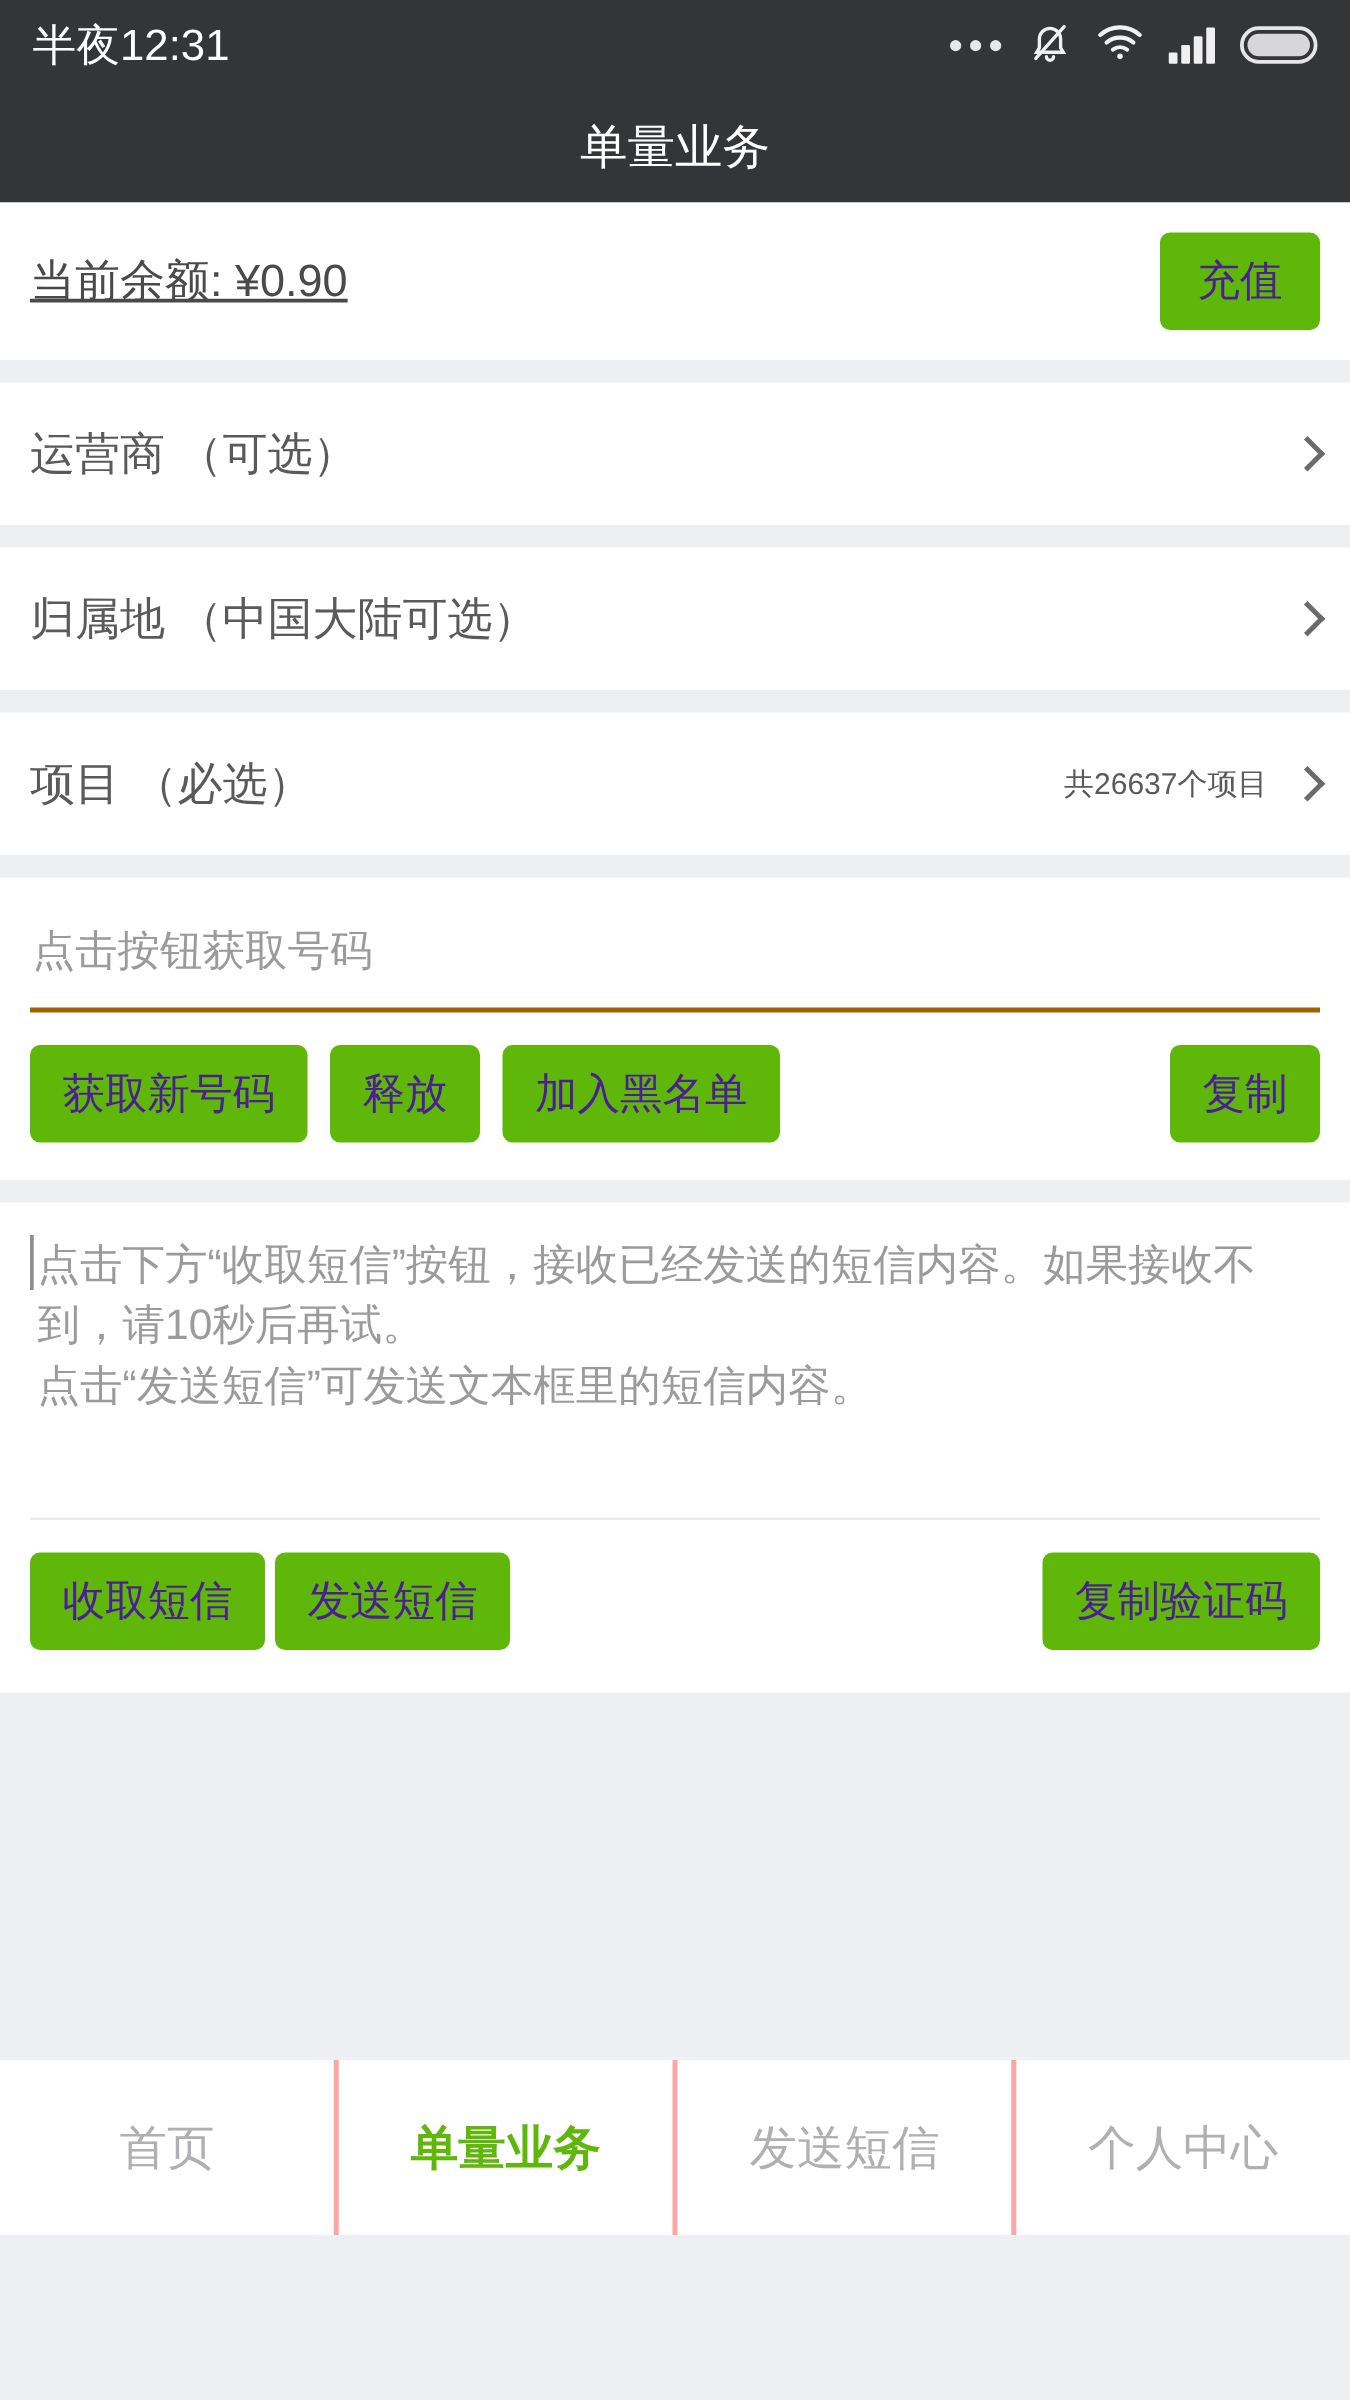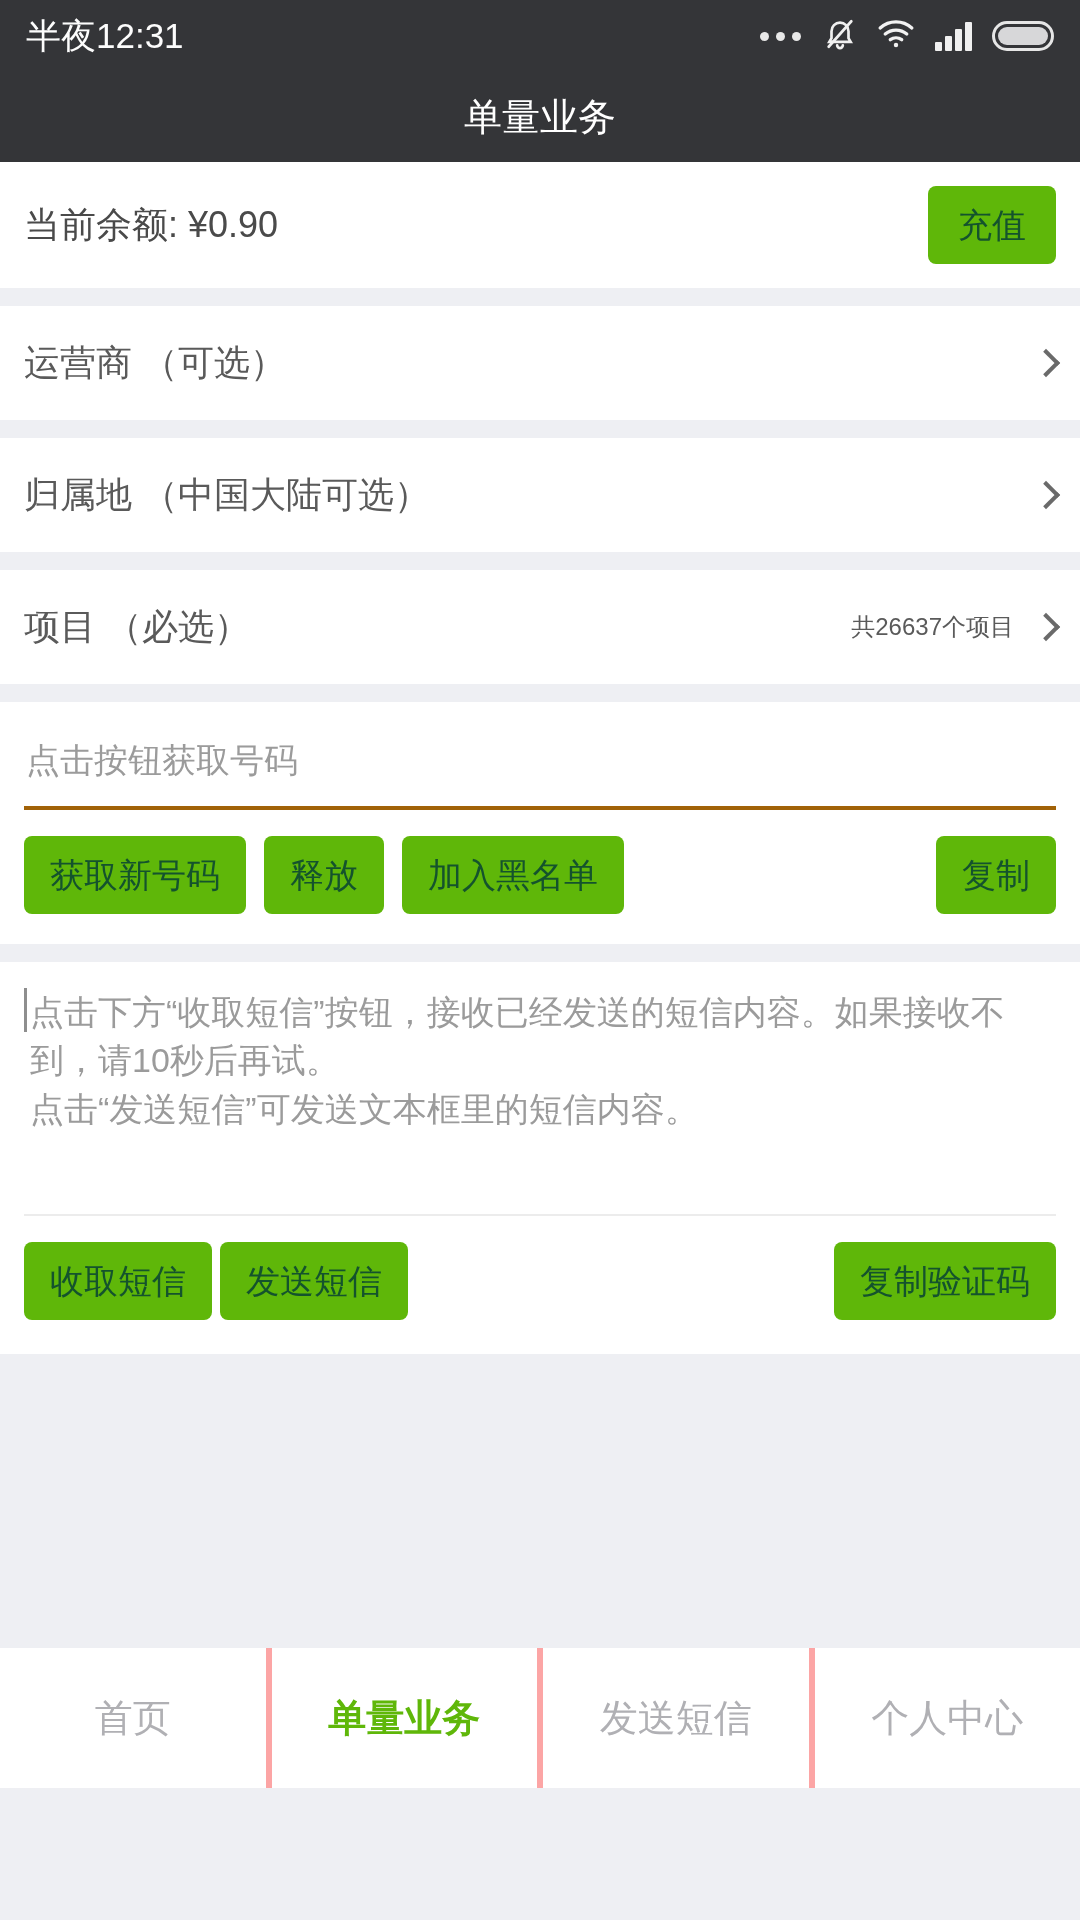--- a/index.html
+++ b/index.html
@@ -37,23 +37,23 @@
 
   
   .card { background:#ffffff; width:100%; }
   .gap { height:18px; background:#eeeff3; width:100%; flex:0 0 auto; }
 
   
   .balance {
     height:126px; display:flex; align-items:center; justify-content:space-between;
     padding:0 24px;
   }
-  .balance-text { font-size:36px; color:#4a4a4a; }
+  .balance-text { font-size:36px; color:#4a4a4a;text-decoration:underline; }
   .btn {
-    background:#5fb709; color:#14532d; border:none; border-radius:8px;
+    background:#5fb709; color:#4c1d95; border:none; border-radius:8px;
     font-family:inherit; font-size:34px; line-height:1;
     padding:22px 26px; cursor:pointer; white-space:nowrap;
   }
   .btn-recharge { padding:22px 30px; }
 
   
   .navrow {
     height:114px; display:flex; align-items:center; justify-content:space-between;
     padding:0 24px; cursor:pointer;
   }
@@ -93,21 +93,21 @@
   .filler { flex:1 1 auto; background:#eeeff3; }
 
   
   .tabbar {
     height:142px; background:#ffffff; flex:0 0 auto;
     display:flex; border-top:2px solid #eeeff3;
   }
   .tab {
     flex:1 1 0; display:flex; align-items:center; justify-content:center;
     font-size:38px; color:#b0b0b4; cursor:pointer;
-    border-right:6px solid #fca5a5;
+    border-right:4px solid #fca5a5;
   }
   .tab:last-child { border-right:none; }
   .tab.active { color:#5fb709; font-weight:bold; }
 </style>
 </head>
 <body>
 
 <div id="app">
 
   <div class="statusbar">

